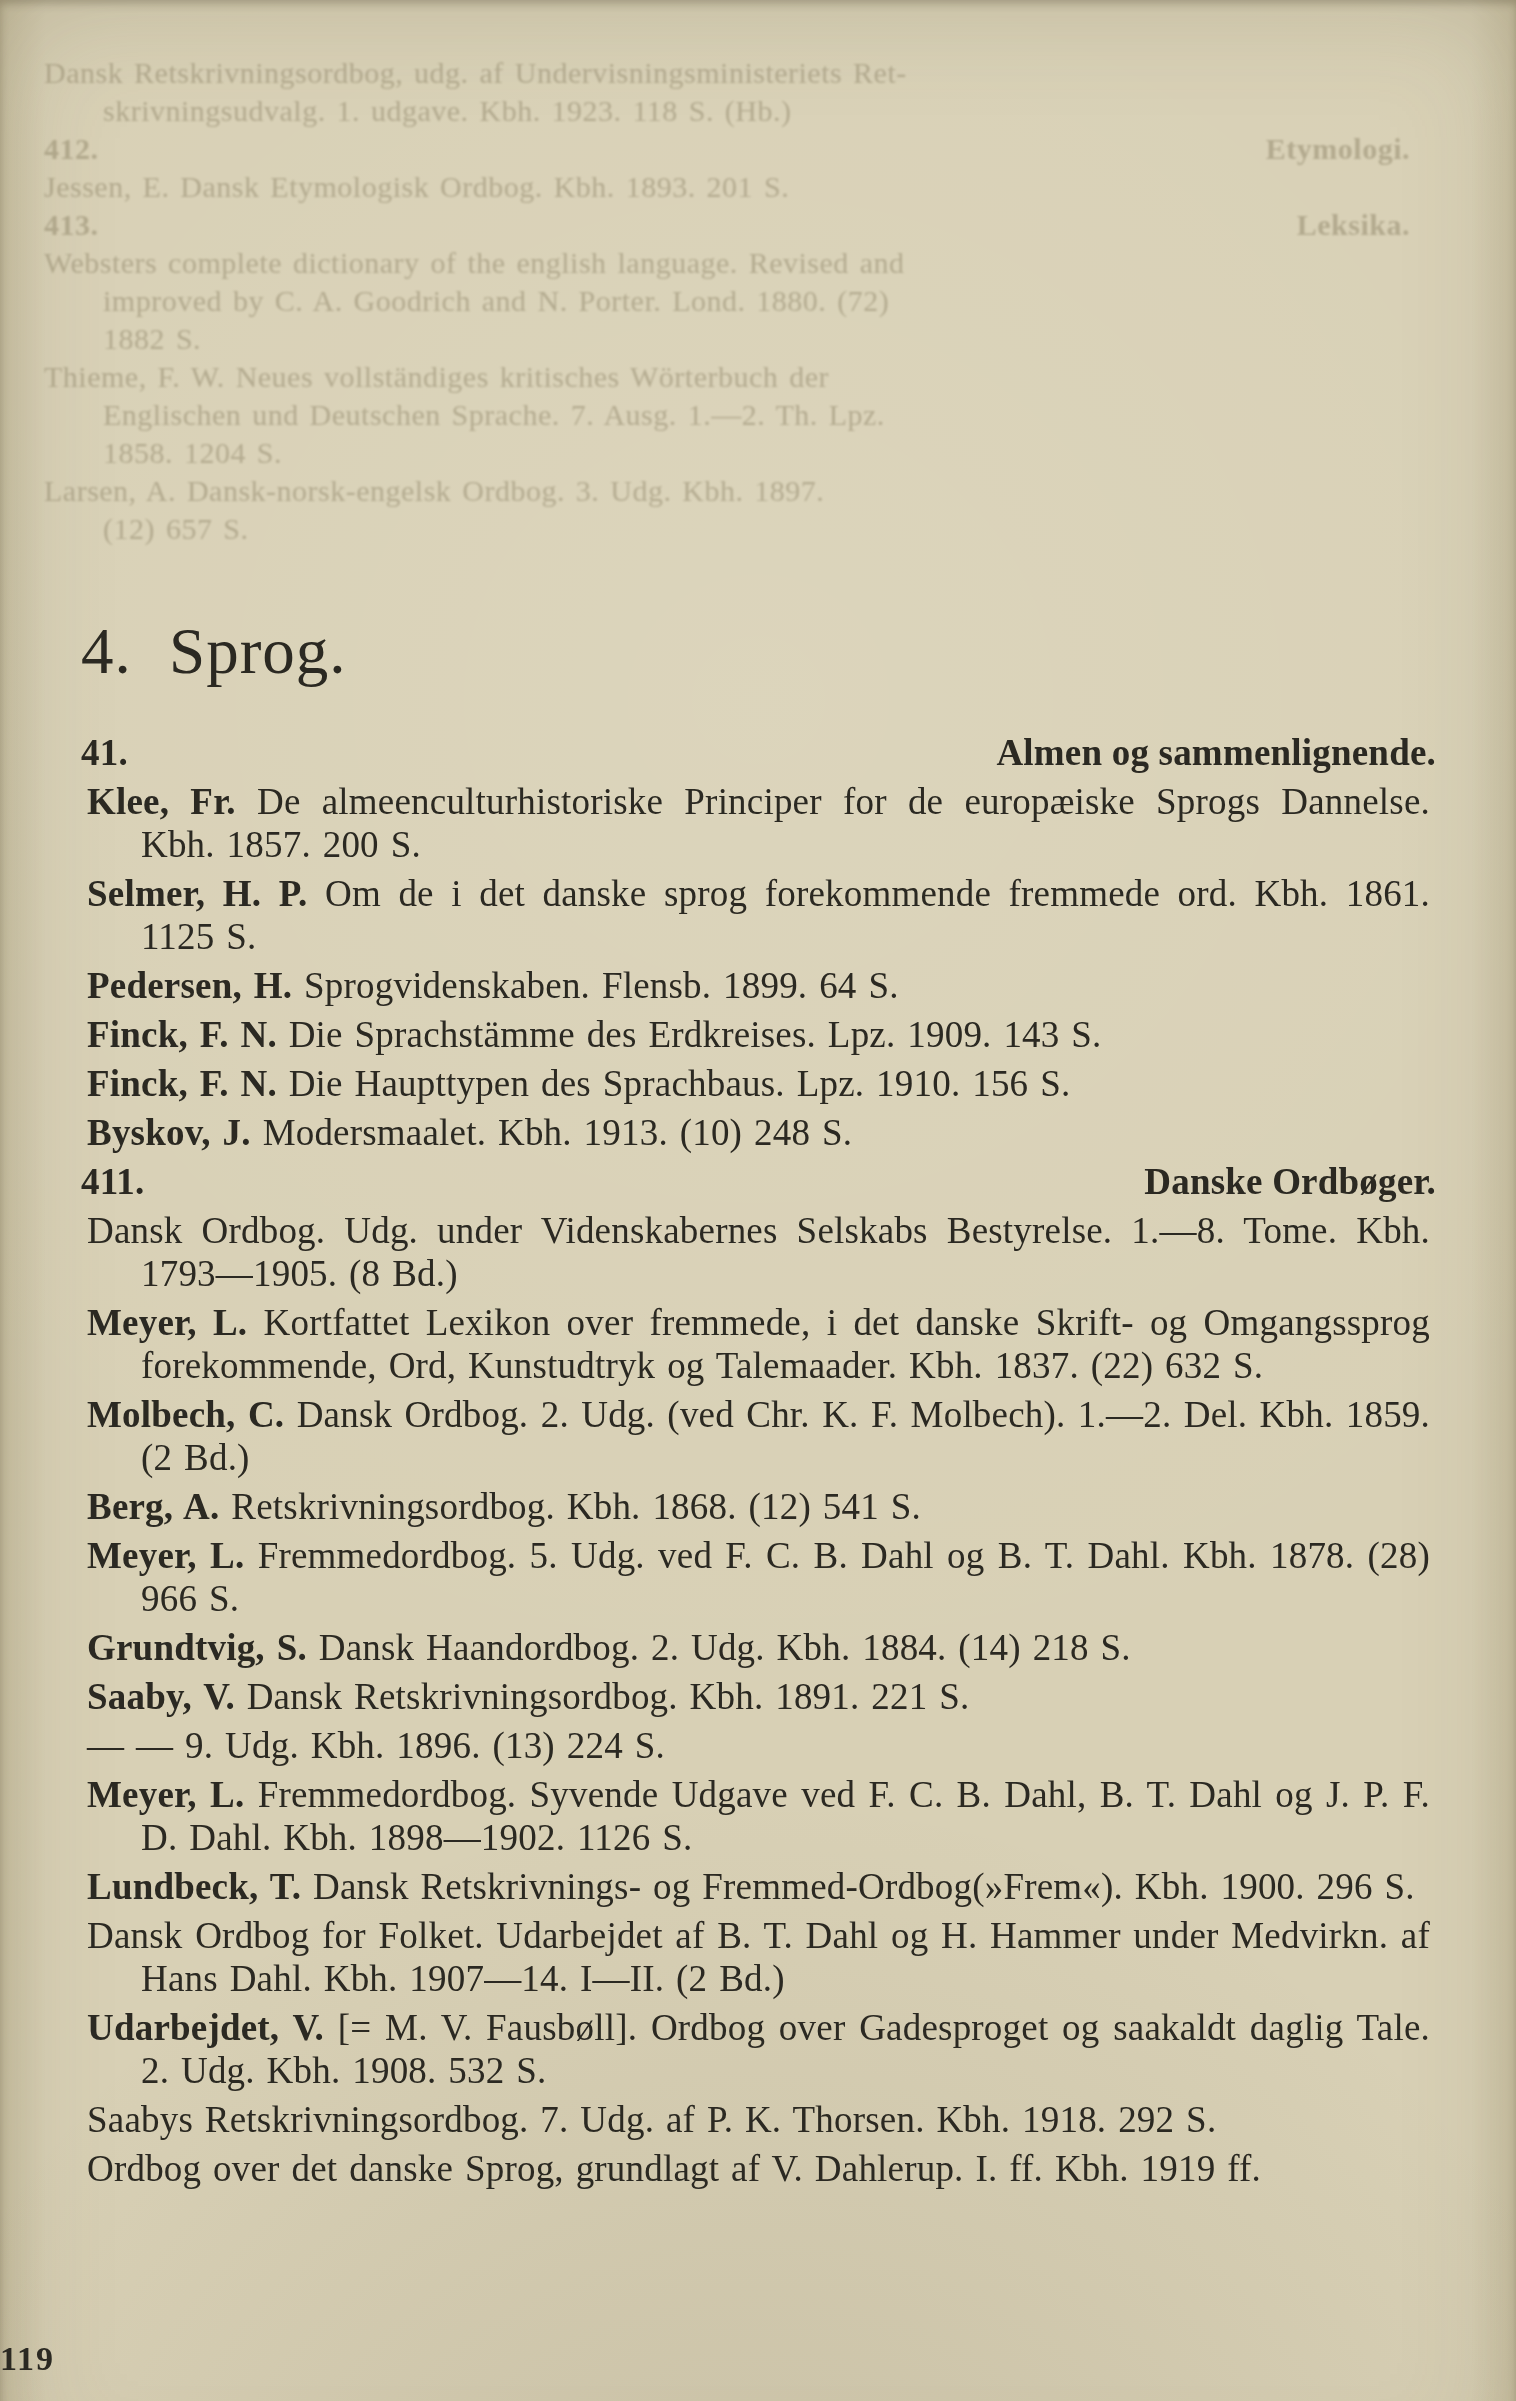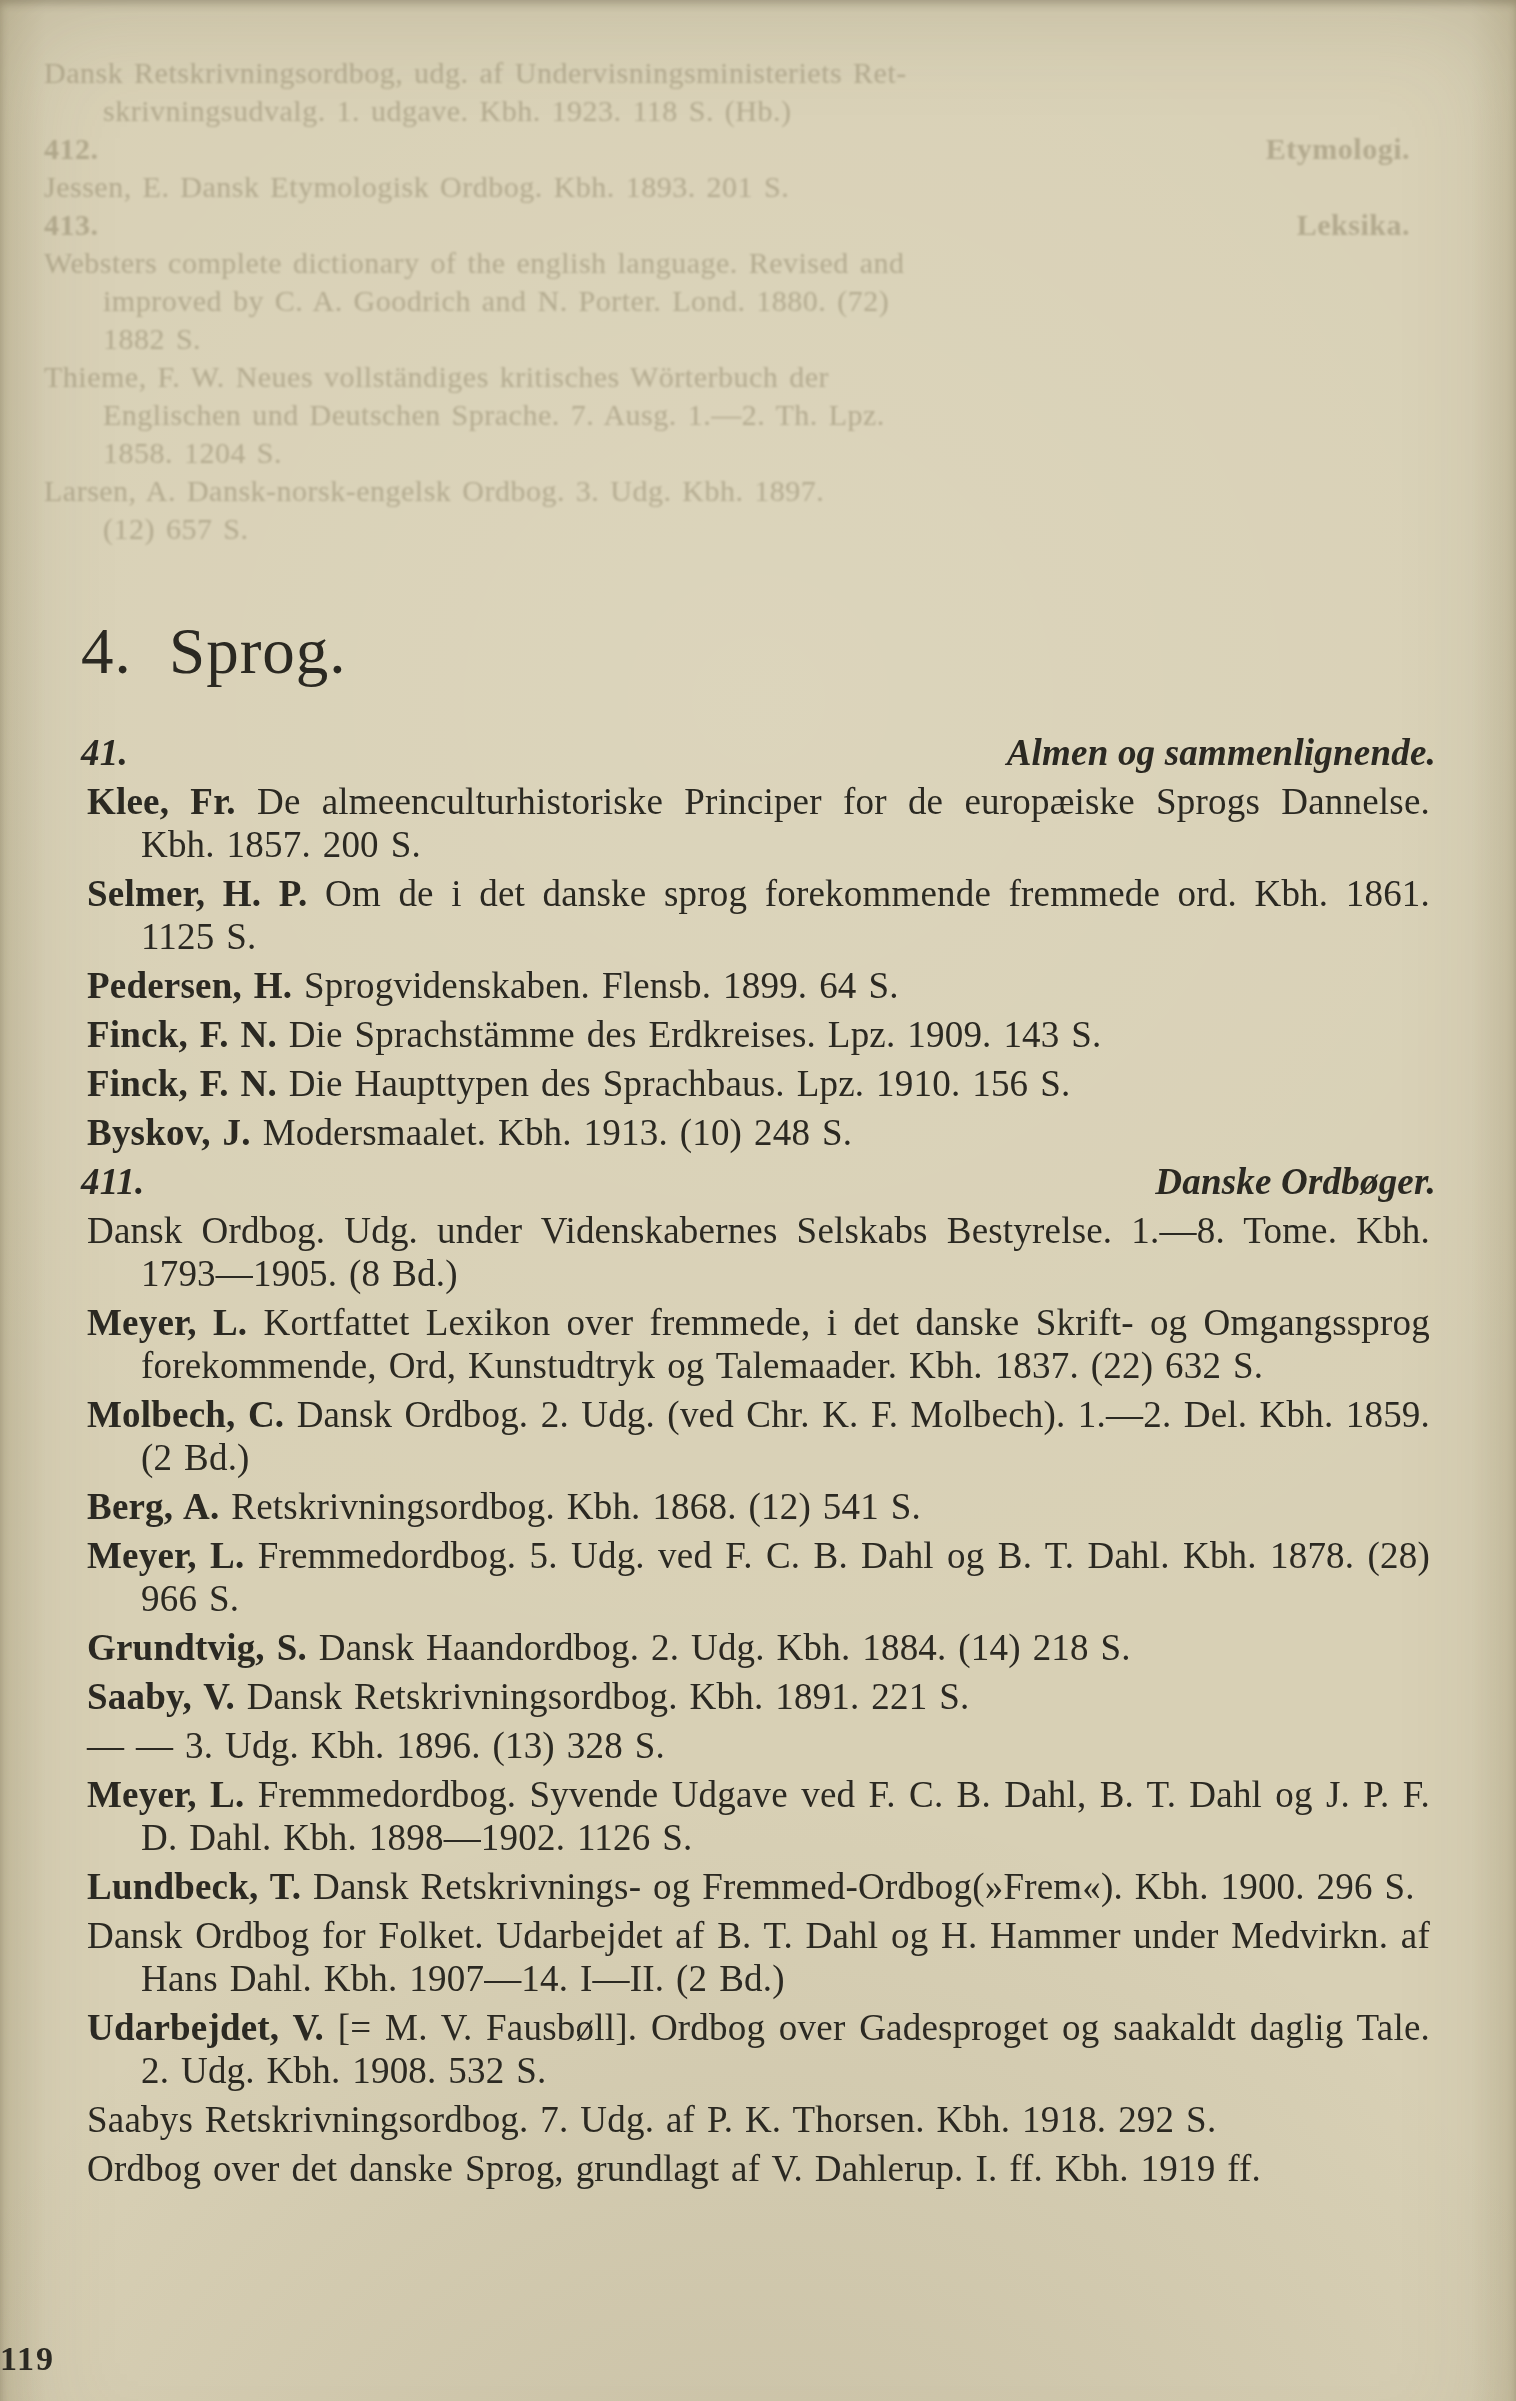--- a/index.html
+++ b/index.html
@@ -52,21 +52,20 @@
     font-size: 65px;
     line-height: 72px;
     font-weight: 400;
     letter-spacing: 1px;
     word-spacing: 20px;
   }
   .section-header {
     display: flex;
     justify-content: space-between;
     font-weight: 700;
-    font-style: italic;
   }
   .entry {
     margin: 6px;
     text-align: justify;
     padding-left: 54px;
     text-indent: -54px;
     word-spacing: 2.4px;
   }
   .author { font-weight: 700; }
   .author:empty { display: none; }
@@ -128,21 +127,21 @@
       <span class="sec-num">411.</span>
       <span class="sec-title">Danske Ordbøger.</span>
     </div>
   <p class="entry"><span class="etext">Dansk Ordbog. Udg. under Videnskabernes Selskabs Bestyrelse. 1.—8. Tome. Kbh. 1793—1905. (8 Bd.)</span></p>
           <p class="entry"><span class="author">Meyer, L. </span><span class="etext">Kortfattet Lexikon over fremmede, i det danske Skrift- og Omgangssprog forekommende, Ord, Kunstudtryk og Talemaader. Kbh. 1837. (22) 632 S.</span></p>
           <p class="entry"><span class="author">Molbech, C. </span><span class="etext">Dansk Ordbog. 2. Udg. (ved Chr. K. F. Molbech). 1.—2. Del. Kbh. 1859. (2 Bd.)</span></p>
           <p class="entry"><span class="author">Berg, A. </span><span class="etext">Retskrivningsordbog. Kbh. 1868. (12) 541 S.</span></p>
           <p class="entry"><span class="author">Meyer, L. </span><span class="etext">Fremmedordbog. 5. Udg. ved F. C. B. Dahl og B. T. Dahl. Kbh. 1878. (28) 966 S.</span></p>
           <p class="entry"><span class="author">Grundtvig, S. </span><span class="etext">Dansk Haandordbog. 2. Udg. Kbh. 1884. (14) 218 S.</span></p>
           <p class="entry"><span class="author">Saaby, V. </span><span class="etext">Dansk Retskrivningsordbog. Kbh. 1891. 221 S.</span></p>
-          <p class="entry"><span class="etext">— — 3. Udg. Kbh. 1896. (13) 328 S.</span></p>
+          <p class="entry"><span class="etext">— — 9. Udg. Kbh. 1896. (13) 224 S.</span></p>
           <p class="entry"><span class="author">Meyer, L. </span><span class="etext">Fremmedordbog. Syvende Udgave ved F. C. B. Dahl, B. T. Dahl og J. P. F. D. Dahl. Kbh. 1898—1902. 1126 S.</span></p>
           <p class="entry"><span class="author">Lundbeck, T. </span><span class="etext">Dansk Retskrivnings- og Fremmed-Ordbog(»Frem«). Kbh. 1900. 296 S.</span></p>
           <p class="entry"><span class="etext">Dansk Ordbog for Folket. Udarbejdet af B. T. Dahl og H. Hammer under Medvirkn. af Hans Dahl. Kbh. 1907—14. I—II. (2 Bd.)</span></p>
           <p class="entry"><span class="author">Udarbejdet, V. </span><span class="etext">[= M. V. Fausbøll]. Ordbog over Gadesproget og saakaldt daglig Tale. 2. Udg. Kbh. 1908. 532 S.</span></p>
           <p class="entry"><span class="etext">Saabys Retskrivningsordbog. 7. Udg. af P. K. Thorsen. Kbh. 1918. 292 S.</span></p>
           <p class="entry"><span class="etext">Ordbog over det danske Sprog, grundlagt af V. Dahlerup. I. ff. Kbh. 1919 ff.</span></p>
         </section>
       </div>
   </div>
 

